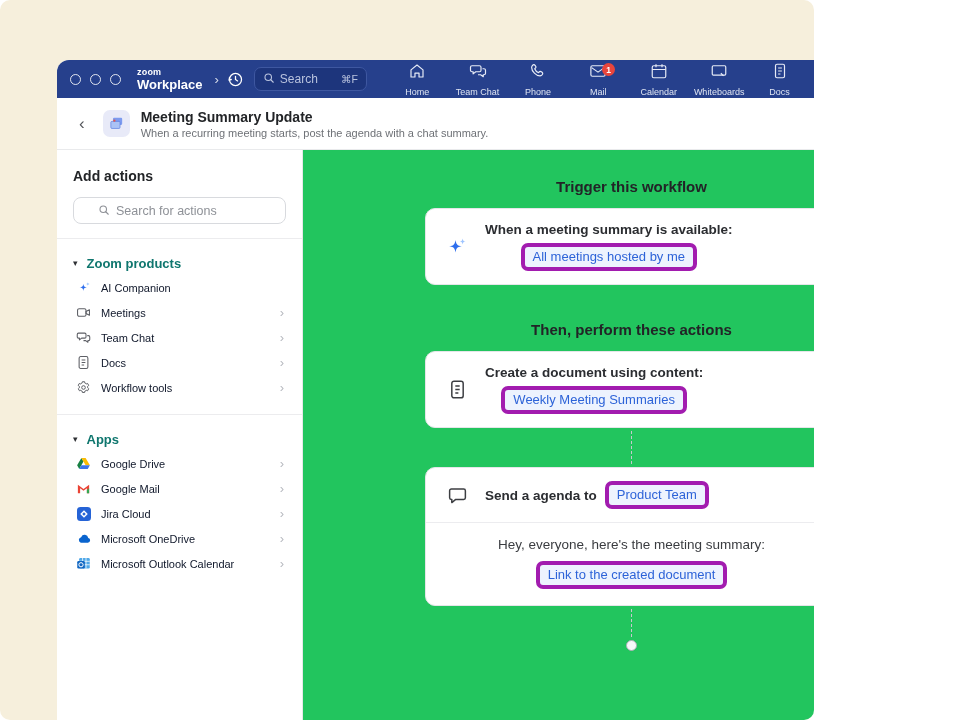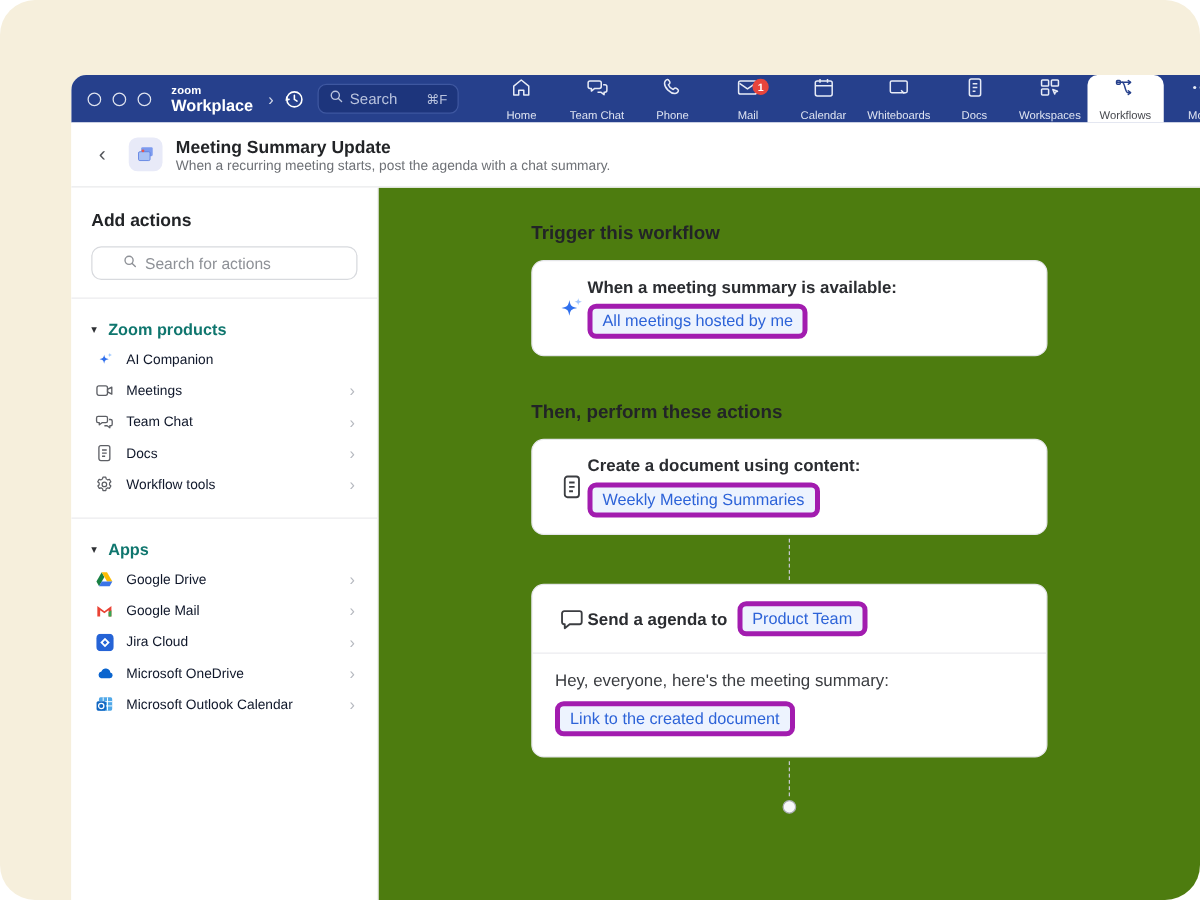--- a/index.html
+++ b/index.html
@@ -1,17 +1,17 @@
 <!DOCTYPE html>
 <html><head>
 <meta charset="utf-8">
 <style>
   * { margin:0; padding:0; box-sizing:border-box; }
   html,body { width:960px; height:720px; background:#ffffff; font-family:"Liberation Sans", sans-serif; }
-  .page { position:relative; width:960px; height:720px; background:#f6efdc; border-radius:28px; overflow:hidden; }
+  .page { position:relative; width:814px; height:720px; background:#f6efdc; border-radius:10px; overflow:hidden; }
 
   
   .window { position:absolute; left:57px; top:60px; right:0; bottom:0; background:#ffffff;
             border-top-left-radius:12px; overflow:hidden; display:flex; flex-direction:column; }
 
   
   .navbar { position:relative; height:38px; background:#26408c; flex:0 0 38px; color:#fff; }
   .nav-left { position:absolute; left:0; top:0; bottom:0; display:flex; align-items:center; padding-left:13px; }
   .win-dots { display:flex; gap:9px; margin-right:16px; }
   .win-dot { width:11px; height:11px; border:1.5px solid rgba(255,255,255,.85); border-radius:50%; }
@@ -64,26 +64,26 @@
   .sb-section + .sb-section { border-top:1px solid #ececee; }
   .sec-head { display:flex; align-items:center; gap:9px; height:24px; cursor:pointer; }
   .sec-tri { font-size:9px; color:#2e3034; }
   .sec-label { font-size:13px; font-weight:700; color:#0f766e; }
   .sb-item { display:flex; align-items:center; gap:9px; height:25px; cursor:pointer; padding-left:2px; }
   .sb-ic { width:17px; display:flex; justify-content:center; color:#5d5f65; }
   .sb-label { flex:1; font-size:11px; color:#0f172a; white-space:nowrap; }
   .sb-chev { color:#b7bac0; font-size:13px; padding-right:2px; }
 
   
-  .canvas { flex:1; background:#4d7c0f; overflow:hidden; }
+  .canvas { flex:1; background:#22c55e; overflow:hidden;text-align:center; }
   .flow { width:413px; margin:28px 0 0 122px; }
   .flow-heading { font-size:15px; font-weight:700; color:#222427; margin-bottom:13px; }
   .gap-lg { height:36px; }
   .card { background:#fff; border:1px solid #e5e6e9; border-radius:10px; }
-  .card-row { display:flex; align-items:center; padding:13px 18px; }
+  .card-row { display:flex; align-items:center; padding:13px 18px; gap:15px; }
   .card-ic { width:26px; display:flex; justify-content:center; color:#3c3e42; flex:0 0 26px; }
   .card-text { font-size:13.5px; font-weight:700; color:#2b2d31; }
   .chip { display:inline-block; background:#edf3fe; border:4px solid #a21caf; border-radius:7px;
           padding:2px 8px 3px 8px; font-size:13px; font-weight:500; color:#2d63d8; cursor:pointer; }
   .chip-gap { margin-top:6px; }
   .inline-row { display:flex; align-items:center; gap:8px; }
   .card-divider { height:1px; background:#ececef; }
   .msg-body { padding:14px 18px 16px 18px; }
   .msg-text { font-size:13.5px; color:#3a3c40; margin-bottom:9px; }
   .connector { width:0; border-left:1px dashed #c5c8cd; margin:3px auto; }

